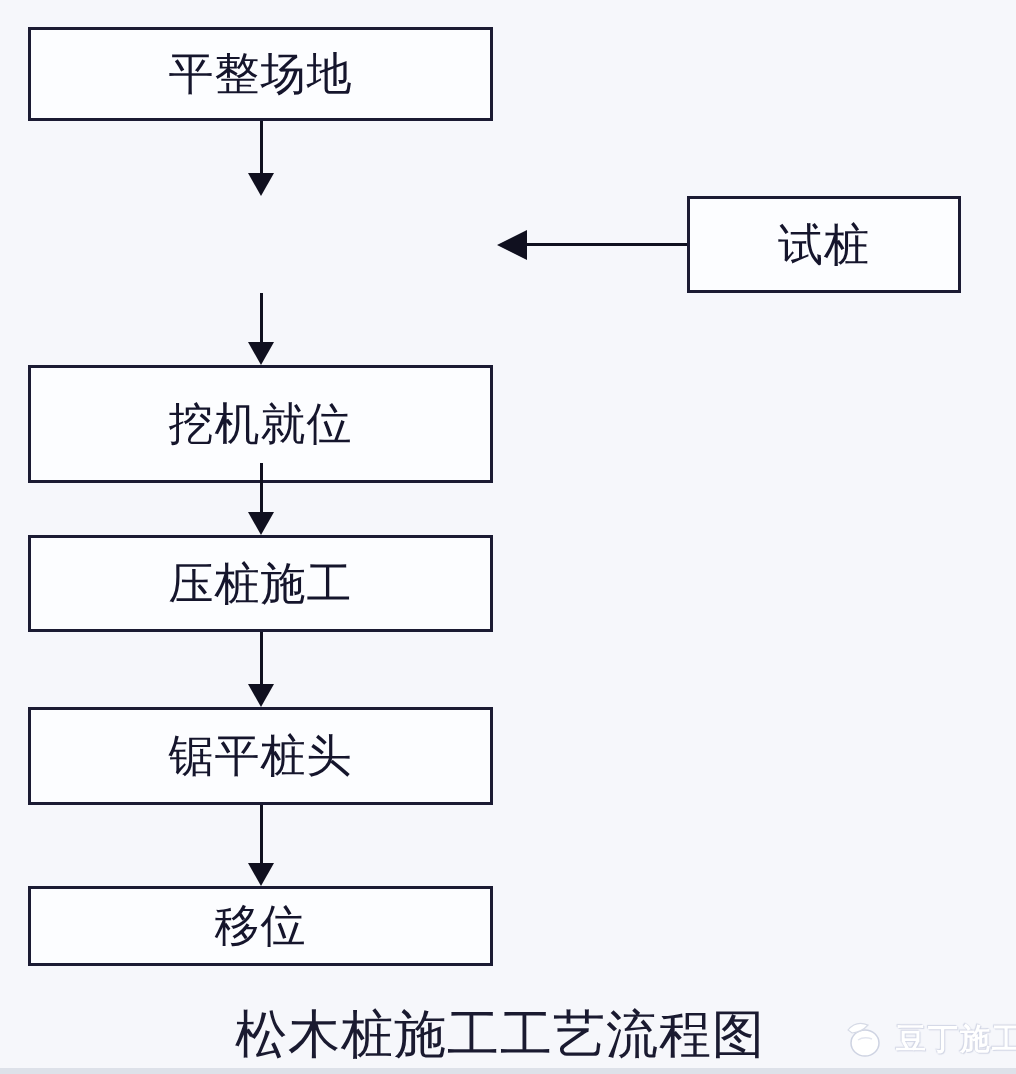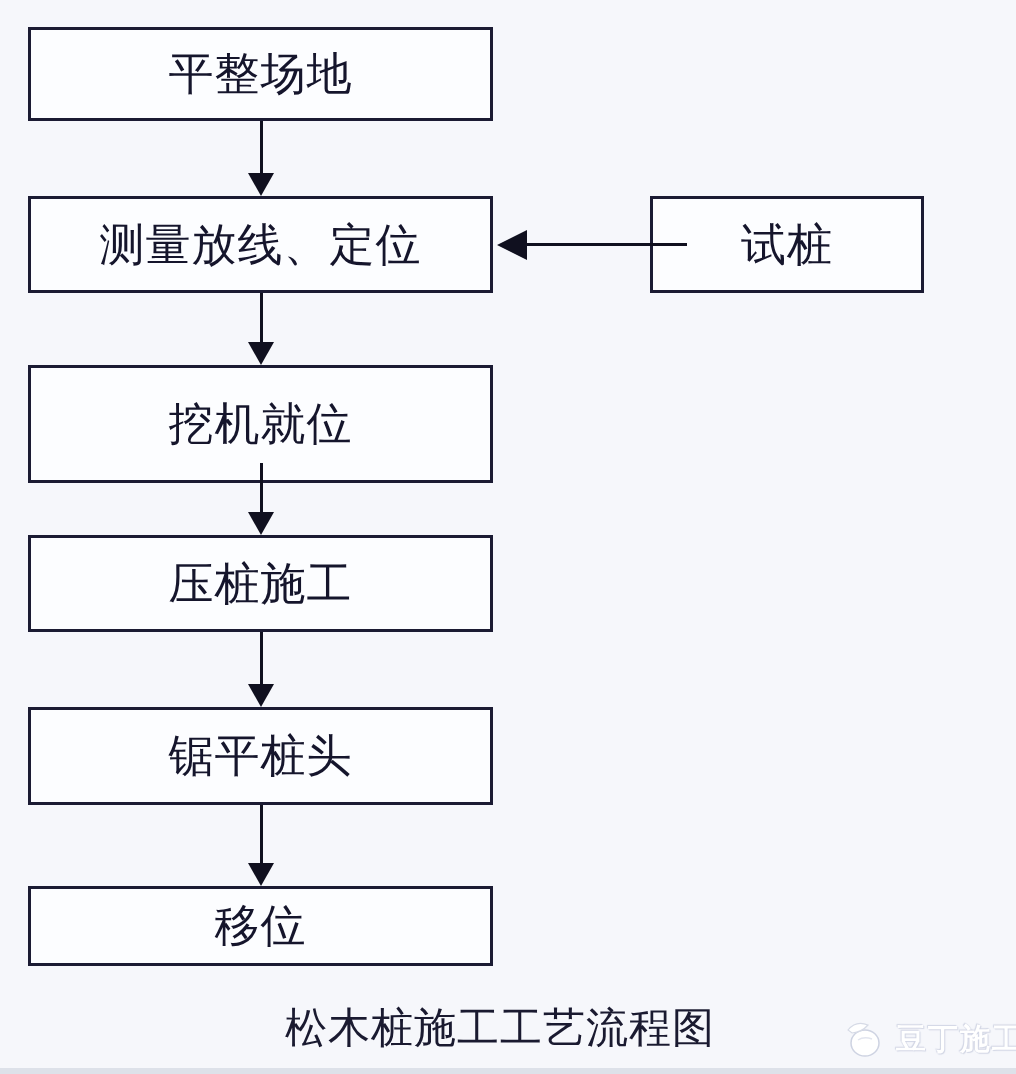--- a/index.html
+++ b/index.html
@@ -21,21 +21,21 @@
     font-size:45px; color:#15152c;
     letter-spacing:1px;
     white-space:nowrap;
   }
   #node-1 { top:27px;  height:94px; }
   #node-2 { top:196px; height:97px; }
   #node-3 { top:365px; height:118px; }
   #node-4 { top:535px; height:97px; }
   #node-5 { top:707px; height:98px; }
   #node-6 { top:886px; height:80px; }
-  #node-side { left:650px; top:196px; width:274px; height:97px; }
+  #node-side { left:687px; top:196px; width:274px; height:97px; }
 
   .vline {
     position:absolute; left:260px; width:3px;
     background:#10101f;
   }
   .head-down {
     position:absolute; left:248px;
     width:0; height:0;
     border-left:13px solid transparent;
     border-right:13px solid transparent;
@@ -50,21 +50,21 @@
     width:0; height:0;
     border-top:15px solid transparent;
     border-bottom:15px solid transparent;
     border-right:30px solid #10101f;
   }
 
   .caption {
     position:absolute;
     left:500px; top:1000px;
     transform:translateX(-50%);
-    font-size:42px; color:#1a1a30;
+    font-size:52px; color:#1a1a30;
     letter-spacing:1px; white-space:nowrap;
   }
 
   .watermark {
     position:absolute;
     left:838px; top:1016px;
     display:flex; align-items:center; gap:10px;
   }
   .watermark-logo { width:48px; height:46px; }
   .watermark-text {
@@ -84,21 +84,20 @@
     background:#dde1e9;
   }
 </style>
 </head>
 <body>
 
 <div class="stage">
 
   <div class="flow-box" id="node-1">平整场地</div>
 
-  <div class="flow-box" id="node-2">测量放线、定位</div>
 
   <div class="flow-box" id="node-3">挖机就位</div>
 
   <div class="flow-box" id="node-5">锯平桩头</div>
 
   <div class="flow-box" id="node-4">压桩施工</div>
 
   <div class="flow-box" id="node-6">移位</div>
 
   <div class="flow-box" id="node-side">试桩</div>

